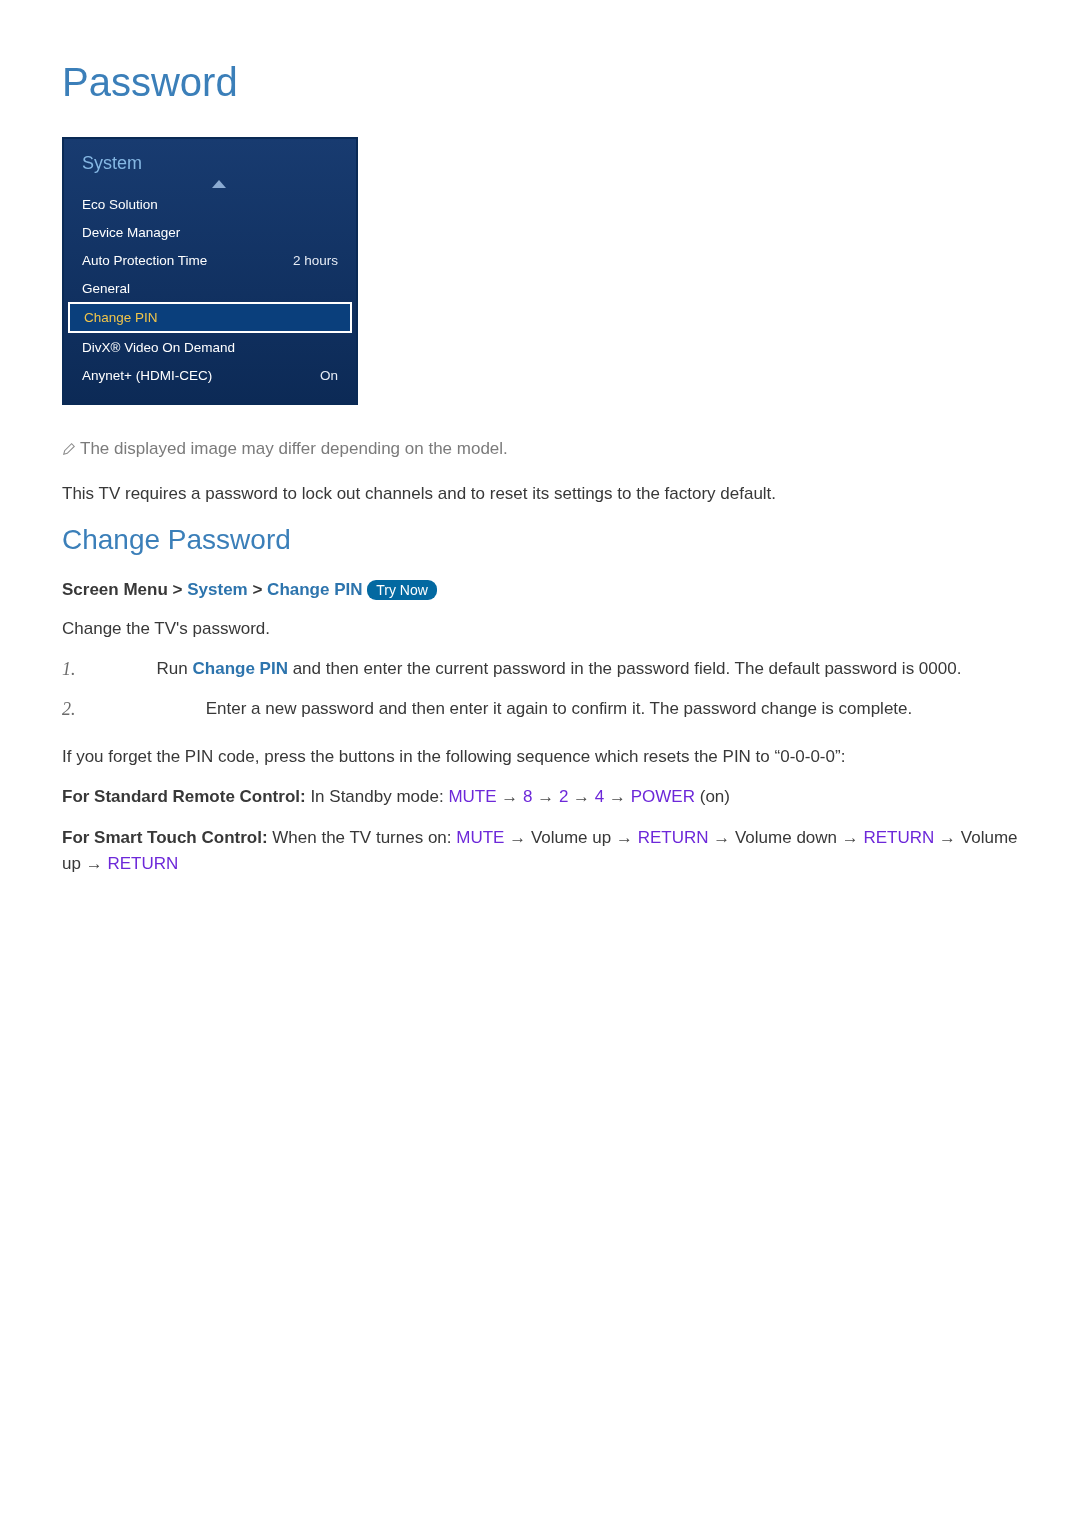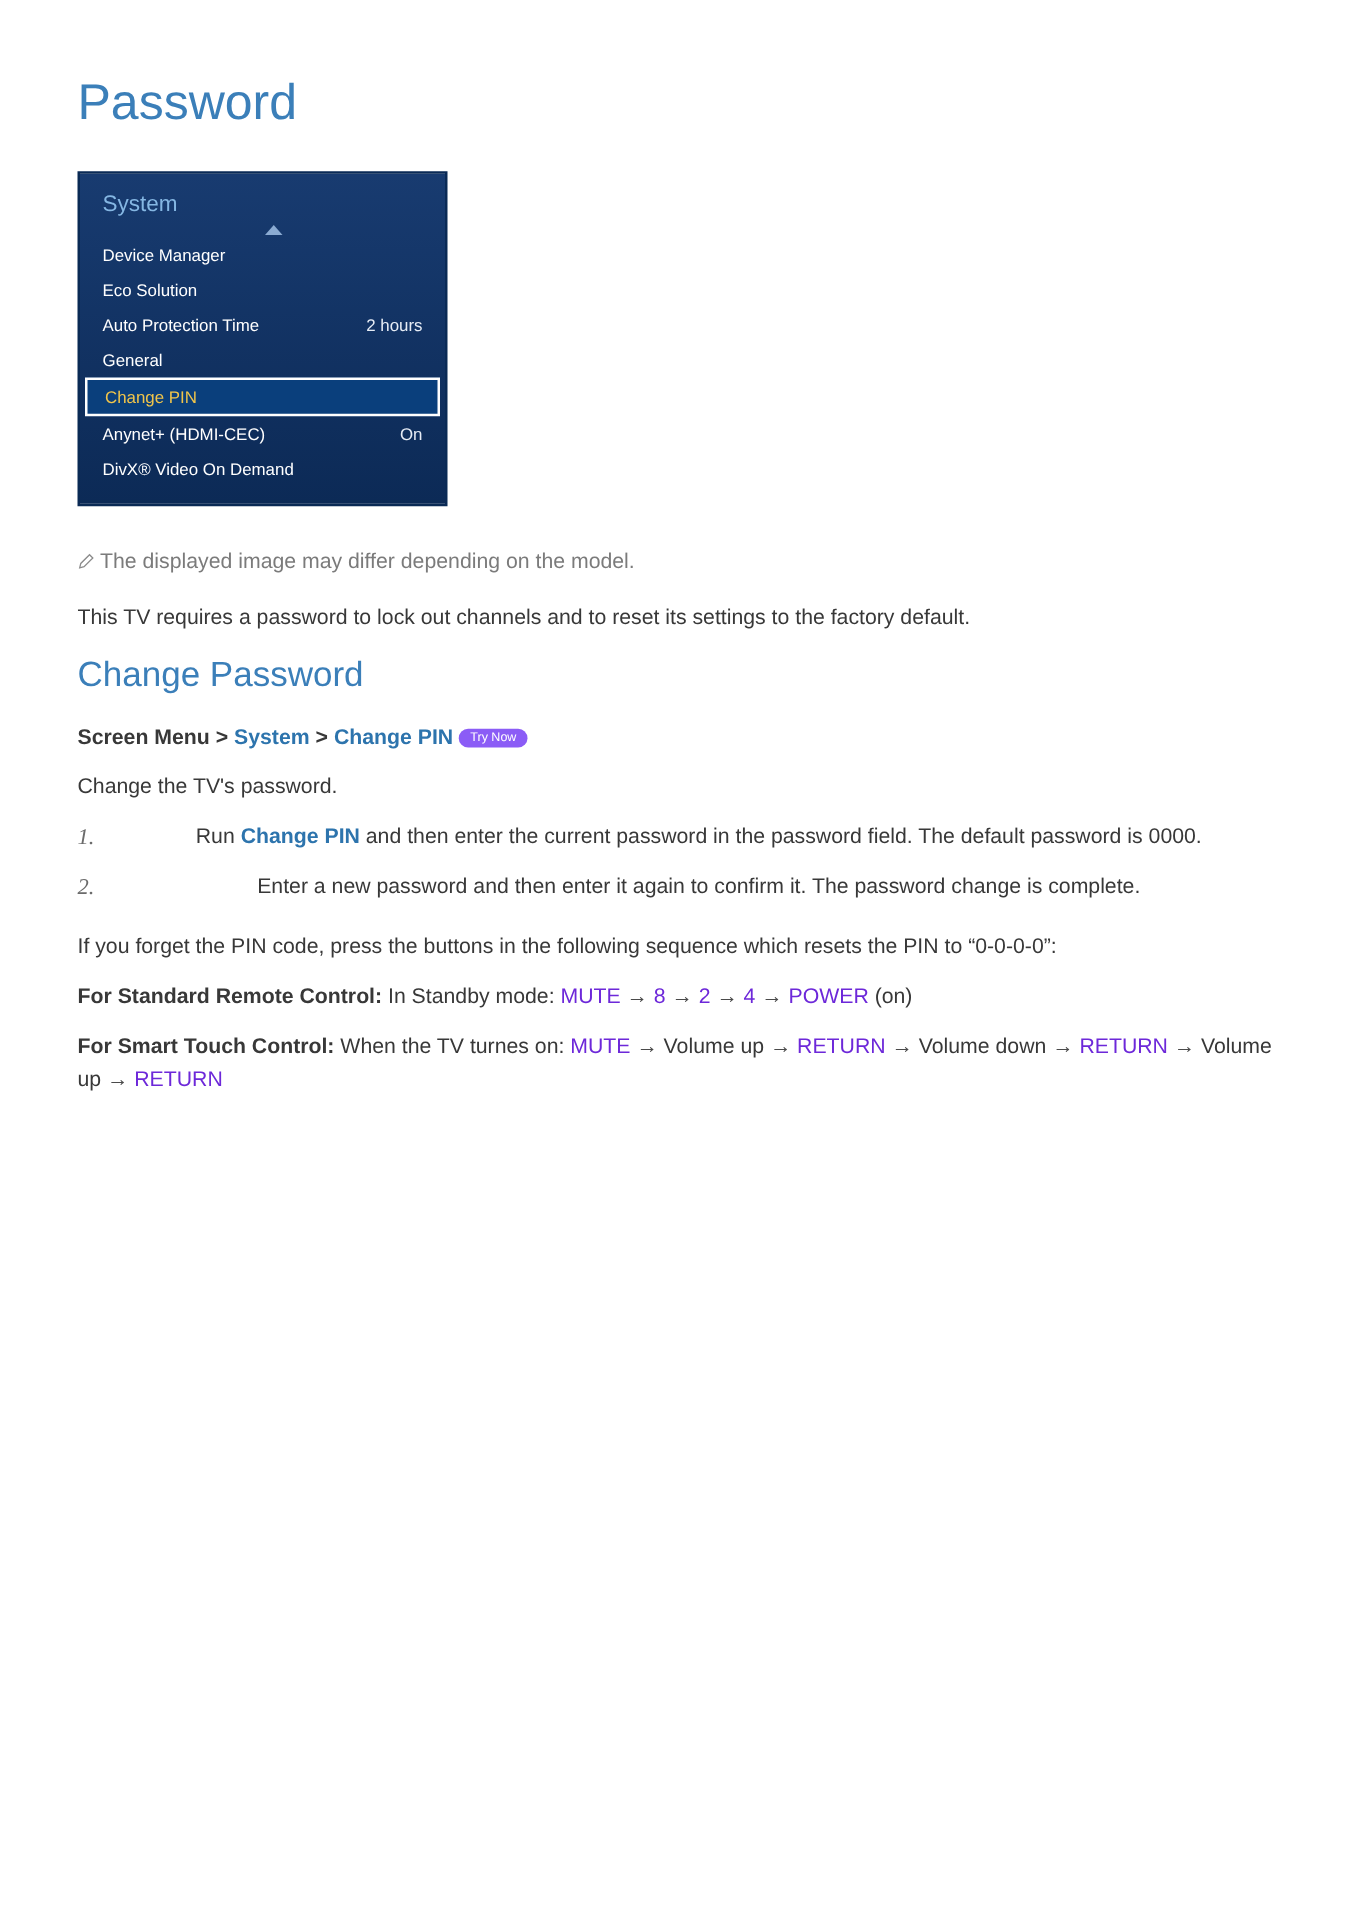--- a/index.html
+++ b/index.html
@@ -98,23 +98,23 @@
   }
   .breadcrumb .bold {
     font-weight: bold;
     color: #383838;
   }
   .breadcrumb .link {
     color: #2d74ad;
     font-weight: bold;
   }
   .try-now-badge {
-    background: #8b5cf6;
+    background: #0369a1;
     color: #ffffff;
-    font-size: 10px;
+    font-size: 14px;
     border-radius: 9px;
     padding: 2px 9px 2px 9px;
     display: inline-block;
     vertical-align: middle;
   }
   .para {
     font-size: 17px;
     line-height: 1.55;
     margin-bottom: 14px;
   }
@@ -154,46 +154,46 @@
 
 <h1 class="page-title">Password</h1>
 
 <div class="tv-menu">
   <div class="tv-menu-header">
     <span>System</span>
     <span class="chevron-up-icon"></span>
   </div>
 
   <div class="tv-menu-row">
+    <span class="label">Eco Solution</span>
+    <span class="value"></span>
+  </div>
+  <div class="tv-menu-row">
     <span class="label">Device Manager</span>
-    <span class="value"></span>
-  </div>
-  <div class="tv-menu-row">
-    <span class="label">Eco Solution</span>
     <span class="value"></span>
   </div>
   <div class="tv-menu-row">
     <span class="label">Auto Protection Time</span>
     <span class="value">2 hours</span>
   </div>
   <div class="tv-menu-row">
     <span class="label">General</span>
     <span class="value"></span>
   </div>
   <div class="tv-menu-row selected">
     <span class="label">Change PIN</span>
     <span class="value"></span>
   </div>
   <div class="tv-menu-row">
+    <span class="label">DivX® Video On Demand</span>
+    <span class="value"></span>
+  </div>
+  <div class="tv-menu-row">
     <span class="label">Anynet+ (HDMI-CEC)</span>
     <span class="value">On</span>
-  </div>
-  <div class="tv-menu-row">
-    <span class="label">DivX® Video On Demand</span>
-    <span class="value"></span>
   </div>
   <div class="tv-menu-spacer"></div>
 </div>
 
 <div class="note-line">
   <span class="pen-icon">
     <svg viewBox="0 0 16 16">
         <path d="M2 14 L3 10 L11 2 L14 5 L6 13 L2 14 Z" fill="none" stroke="#8c8c8c" stroke-width="1.2"></path>
       </svg>
   </span>

